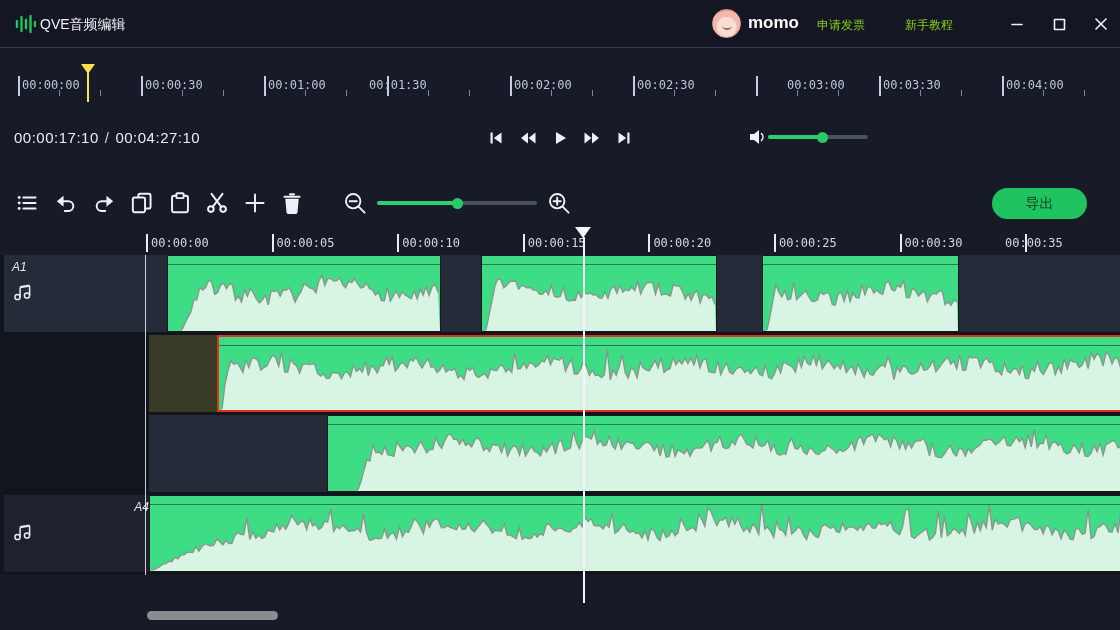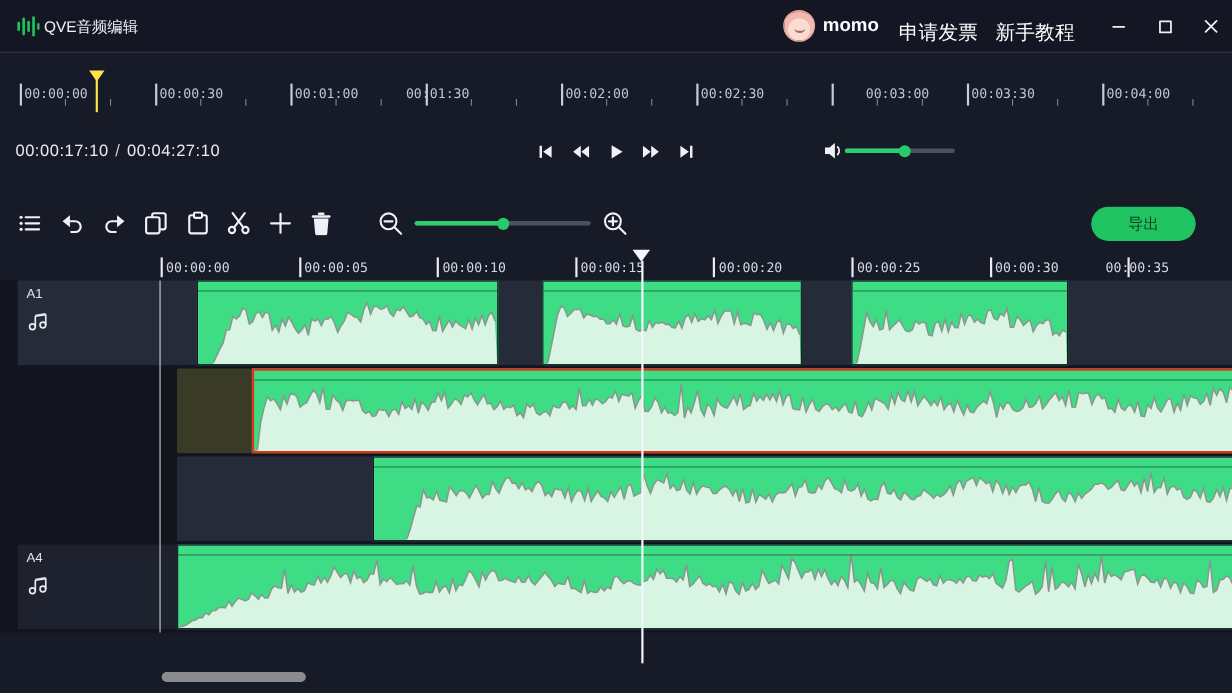--- a/index.html
+++ b/index.html
@@ -8,21 +8,21 @@
 
   
   .titlebar { position:absolute; left:0; top:0; width:1120px; height:48px; background:#141723; border-bottom:1px solid #353b4e; }
   .logo { position:absolute; left:14px; top:13px; width:22px; height:22px; }
   .app-title { position:absolute; left:40px; top:16px; font-size:14px; color:#f0f2f6; }
   .avatar { position:absolute; left:712px; top:9px; width:29px; height:29px; border-radius:50%;
             background:radial-gradient(circle at 50% 62%, #fbdcd4 0 46%, #f3b9ae 47% 72%, #e59487 73% 100%); border:1px solid #e8a79b; }
   .avatar::after{ content:""; position:absolute; left:9px; top:12px; width:10px; height:6px;
             border-bottom:2px solid #9c6b60; border-radius:50%; }
   .username { position:absolute; left:748px; top:13px; font-size:17px; font-weight:bold; color:#fbfcfe; }
-  .tb-link { position:absolute; top:17px; font-size:18px; color:#ffffff; cursor:pointer; }
+  .tb-link { position:absolute; top:17px; font-size:12px; color:#84cc16; cursor:pointer; }
   .tb-link.invoice { left:817px; }
   .tb-link.tutorial { left:905px; }
   .winbtn { position:absolute; top:12px; width:26px; height:24px; display:flex; align-items:center; justify-content:center; }
   .winbtn.min { left:1004px; } .winbtn.max { left:1046px; } .winbtn.close { left:1088px; }
 
   
   .top-ruler { position:absolute; left:0; top:48px; width:1120px; height:62px; }
   .tr-major { position:absolute; top:28px; width:2px; height:20px; background:#c7cdda; }
   .tr-label { position:absolute; top:30px; font-family:"DejaVu Sans Mono", monospace; font-size:12px; color:#bfc6d5; }
   .tr-minor { position:absolute; top:42px; width:1px; height:6px; background:#7e8699; }
@@ -46,21 +46,21 @@
   .export-btn { position:absolute; left:992px; top:188px; width:95px; height:31px; background:#1fc35f; border:none; border-radius:15.5px;
                 color:#123a20; font-size:14px; font-family:"Liberation Sans", sans-serif; cursor:pointer; }
 
   
   .tl-ruler { position:absolute; left:0; top:228px; width:1120px; height:27px; }
   .tl-major { position:absolute; top:6px; width:2px; height:18px; background:#e9ecf2; }
   .tl-label { position:absolute; top:8px; font-family:"DejaVu Sans Mono", monospace; font-size:12px; color:#d3d9e4; }
 
   
   .tracks { position:absolute; left:0; top:255px; width:1120px; height:320px; background:#12151e; }
-  .track-row { position:absolute; left:16px; width:908px; height:77px; }
+  .track-row { position:absolute; left:4px; width:908px; height:77px;font-style:italic; }
   .track-header { position:absolute; left:0; top:0; width:145px; height:77px; padding:5px 0 0 8px; }
   .track-lane { position:absolute; left:145px; top:0; width:975px; height:77px; }
   .shade-light .track-header, .shade-light .track-lane { background:#262b3a; }
   .shade-dark .track-header, .shade-dark .track-lane { background:#1e222f; }
   .shade-selected .track-header, .shade-selected .track-lane { background:#3a3b26; }
   .track-label { font-size:12px; color:#e3e6ec; }
   .note-icon { position:absolute; left:8px; top:26px; }
   .clip { position:absolute; top:0; height:77px; background:#3ddc85; border:1px solid #15181f; overflow:hidden; cursor:pointer; }
   .clip.selected { border:2px solid #e5311c; }
   .clip svg { position:absolute; left:0; top:0; width:100%; height:100%; }
@@ -359,21 +359,21 @@
        <div class="track-lane">
         <div class="clip" style="left: 178px; width: 797px;">
           <svg viewBox="0 0 797 77" preserveAspectRatio="none">
            <path d="M30 77 L30 75.8 L33 67.0 L36 55.8 L39 45.1 L42 46.2 L45 29.7 L48 37.7 L51 37.1 L54 39.5 L57 31.3 L60 39.8 L63 40.5 L66 41.5 L69 27.1 L72 31.3 L75 35.5 L78 30.8 L81 30.9 L84 32.8 L87 37.7 L90 31.6 L93 25.8 L96 31.7 L99 37.8 L102 34.3 L105 34.5 L108 22.3 L111 29.2 L114 33.2 L117 25.5 L120 19.7 L123 18.6 L126 24.0 L129 23.8 L132 29.1 L135 23.5 L138 30.2 L141 28.2 L144 31.7 L147 25.0 L150 22.2 L153 26.1 L156 35.4 L159 32.6 L162 36.5 L165 28.8 L168 30.1 L171 30.1 L174 37.6 L177 27.9 L180 41.1 L183 34.5 L186 30.4 L189 31.9 L192 40.0 L195 28.9 L198 41.0 L201 35.6 L204 31.1 L207 36.3 L210 37.7 L213 41.0 L216 31.9 L219 37.1 L222 31.8 L225 27.5 L228 39.0 L231 26.7 L234 24.9 L237 35.9 L240 34.4 L243 32.8 L246 15.6 L249 26.6 L252 33.5 L255 25.2 L258 20.8 L261 22.0 L264 23.7 L267 15.1 L270 29.0 L273 25.4 L276 30.8 L279 29.7 L282 20.5 L285 30.3 L288 34.0 L291 23.3 L294 34.1 L297 28.9 L300 26.2 L303 27.8 L306 28.0 L309 33.5 L312 33.6 L315 30.0 L318 27.5 L321 26.9 L324 29.7 L327 35.7 L330 29.6 L333 41.1 L336 28.7 L339 42.3 L342 41.5 L345 29.2 L348 41.5 L351 34.6 L354 36.5 L357 38.7 L360 34.2 L363 41.4 L366 35.1 L369 32.6 L372 33.0 L375 32.4 L378 28.4 L381 24.6 L384 36.0 L387 27.7 L390 27.1 L393 20.8 L396 32.1 L399 33.3 L402 32.6 L405 25.7 L408 29.6 L411 21.7 L414 18.5 L417 23.6 L420 29.2 L423 30.0 L426 32.9 L429 21.0 L432 29.9 L435 31.3 L438 29.8 L441 24.8 L444 36.1 L447 29.2 L450 38.6 L453 40.3 L456 38.6 L459 39.2 L462 27.6 L465 23.0 L468 33.1 L471 34.0 L474 29.7 L477 37.1 L480 39.5 L483 32.3 L486 34.8 L489 38.6 L492 39.5 L495 36.3 L498 35.4 L501 29.7 L504 32.5 L507 34.7 L510 38.1 L513 34.2 L516 36.7 L519 34.9 L522 31.8 L525 26.2 L528 35.1 L531 24.3 L534 20.9 L537 29.1 L540 21.9 L543 20.4 L546 18.4 L549 26.1 L552 18.7 L555 21.2 L558 24.5 L561 22.6 L564 31.8 L567 21.2 L570 25.1 L573 33.5 L576 25.3 L579 34.3 L582 27.2 L585 32.8 L588 26.8 L591 25.3 L594 25.5 L597 22.7 L600 29.4 L603 41.0 L606 27.7 L609 41.0 L612 42.5 L615 42.7 L618 38.9 L621 33.9 L624 30.4 L627 38.1 L630 41.0 L633 32.5 L636 34.7 L639 41.1 L642 32.9 L645 38.0 L648 33.9 L651 31.8 L654 29.2 L657 24.7 L660 24.9 L663 23.6 L666 25.4 L669 29.6 L672 27.8 L675 24.5 L678 21.2 L681 30.2 L684 30.8 L687 26.2 L690 21.1 L693 26.6 L696 23.1 L699 32.6 L702 18.9 L705 31.7 L708 13.7 L711 32.5 L714 28.1 L717 28.2 L720 18.9 L723 34.0 L726 27.6 L729 26.6 L732 30.3 L735 28.4 L738 37.0 L741 38.9 L744 37.3 L747 29.9 L750 32.1 L753 37.9 L756 28.5 L759 41.1 L762 41.6 L765 37.8 L768 29.8 L771 36.6 L774 28.0 L777 40.0 L780 29.0 L783 27.9 L786 25.6 L789 25.7 L792 32.8 L795 31.4 L797 77 Z" fill="#d8f4e2"></path>
            <path d="M30 75.8 L33 67.0 L36 55.8 L39 45.1 L42 46.2 L45 29.7 L48 37.7 L51 37.1 L54 39.5 L57 31.3 L60 39.8 L63 40.5 L66 41.5 L69 27.1 L72 31.3 L75 35.5 L78 30.8 L81 30.9 L84 32.8 L87 37.7 L90 31.6 L93 25.8 L96 31.7 L99 37.8 L102 34.3 L105 34.5 L108 22.3 L111 29.2 L114 33.2 L117 25.5 L120 19.7 L123 18.6 L126 24.0 L129 23.8 L132 29.1 L135 23.5 L138 30.2 L141 28.2 L144 31.7 L147 25.0 L150 22.2 L153 26.1 L156 35.4 L159 32.6 L162 36.5 L165 28.8 L168 30.1 L171 30.1 L174 37.6 L177 27.9 L180 41.1 L183 34.5 L186 30.4 L189 31.9 L192 40.0 L195 28.9 L198 41.0 L201 35.6 L204 31.1 L207 36.3 L210 37.7 L213 41.0 L216 31.9 L219 37.1 L222 31.8 L225 27.5 L228 39.0 L231 26.7 L234 24.9 L237 35.9 L240 34.4 L243 32.8 L246 15.6 L249 26.6 L252 33.5 L255 25.2 L258 20.8 L261 22.0 L264 23.7 L267 15.1 L270 29.0 L273 25.4 L276 30.8 L279 29.7 L282 20.5 L285 30.3 L288 34.0 L291 23.3 L294 34.1 L297 28.9 L300 26.2 L303 27.8 L306 28.0 L309 33.5 L312 33.6 L315 30.0 L318 27.5 L321 26.9 L324 29.7 L327 35.7 L330 29.6 L333 41.1 L336 28.7 L339 42.3 L342 41.5 L345 29.2 L348 41.5 L351 34.6 L354 36.5 L357 38.7 L360 34.2 L363 41.4 L366 35.1 L369 32.6 L372 33.0 L375 32.4 L378 28.4 L381 24.6 L384 36.0 L387 27.7 L390 27.1 L393 20.8 L396 32.1 L399 33.3 L402 32.6 L405 25.7 L408 29.6 L411 21.7 L414 18.5 L417 23.6 L420 29.2 L423 30.0 L426 32.9 L429 21.0 L432 29.9 L435 31.3 L438 29.8 L441 24.8 L444 36.1 L447 29.2 L450 38.6 L453 40.3 L456 38.6 L459 39.2 L462 27.6 L465 23.0 L468 33.1 L471 34.0 L474 29.7 L477 37.1 L480 39.5 L483 32.3 L486 34.8 L489 38.6 L492 39.5 L495 36.3 L498 35.4 L501 29.7 L504 32.5 L507 34.7 L510 38.1 L513 34.2 L516 36.7 L519 34.9 L522 31.8 L525 26.2 L528 35.1 L531 24.3 L534 20.9 L537 29.1 L540 21.9 L543 20.4 L546 18.4 L549 26.1 L552 18.7 L555 21.2 L558 24.5 L561 22.6 L564 31.8 L567 21.2 L570 25.1 L573 33.5 L576 25.3 L579 34.3 L582 27.2 L585 32.8 L588 26.8 L591 25.3 L594 25.5 L597 22.7 L600 29.4 L603 41.0 L606 27.7 L609 41.0 L612 42.5 L615 42.7 L618 38.9 L621 33.9 L624 30.4 L627 38.1 L630 41.0 L633 32.5 L636 34.7 L639 41.1 L642 32.9 L645 38.0 L648 33.9 L651 31.8 L654 29.2 L657 24.7 L660 24.9 L663 23.6 L666 25.4 L669 29.6 L672 27.8 L675 24.5 L678 21.2 L681 30.2 L684 30.8 L687 26.2 L690 21.1 L693 26.6 L696 23.1 L699 32.6 L702 18.9 L705 31.7 L708 13.7 L711 32.5 L714 28.1 L717 28.2 L720 18.9 L723 34.0 L726 27.6 L729 26.6 L732 30.3 L735 28.4 L738 37.0 L741 38.9 L744 37.3 L747 29.9 L750 32.1 L753 37.9 L756 28.5 L759 41.1 L762 41.6 L765 37.8 L768 29.8 L771 36.6 L774 28.0 L777 40.0 L780 29.0 L783 27.9 L786 25.6 L789 25.7 L792 32.8 L795 31.4" fill="none" stroke="#8a968d" stroke-width="1.4"></path>
          </svg>
          <div class="gain-line"></div>
         </div>
       </div>
     </div>
-    <div class="track-row shade-dark" style="top: 240px;">
+    <div class="track-row shade-dark" style="top: 240px; text-align: right;">
       <div class="track-header">
          <div class="track-label">A4</div>
          <svg class="note-icon" width="22" height="22" viewBox="0 0 22 22">
            <g stroke="#e8ebf0" stroke-width="1.5" fill="none">
              <circle cx="5.5" cy="16" r="2.6"></circle>
             <circle cx="15" cy="14.5" r="2.6"></circle>
              <line x1="8.1" y1="16" x2="8.1" y2="6.2"></line>
             <line x1="17.6" y1="14.5" x2="17.6" y2="4.7"></line>
              <line x1="8.1" y1="6.2" x2="17.6" y2="4.7" stroke-width="2.2"></line>
            </g>

